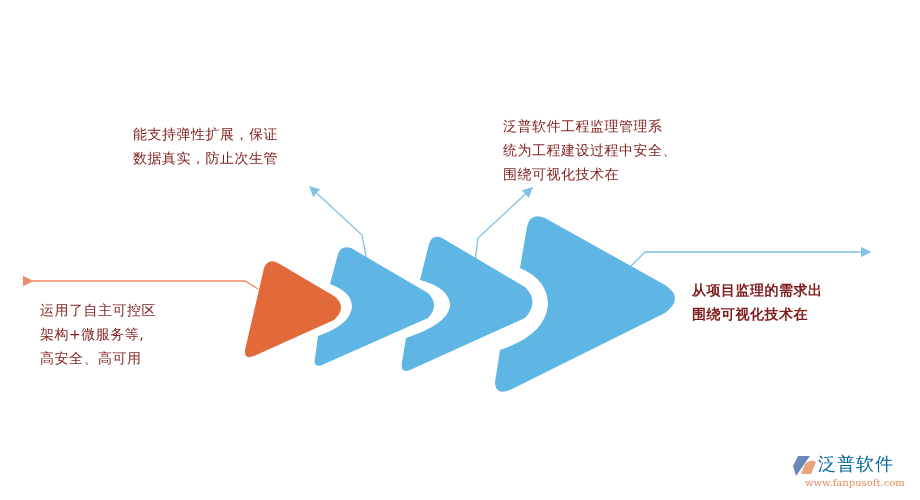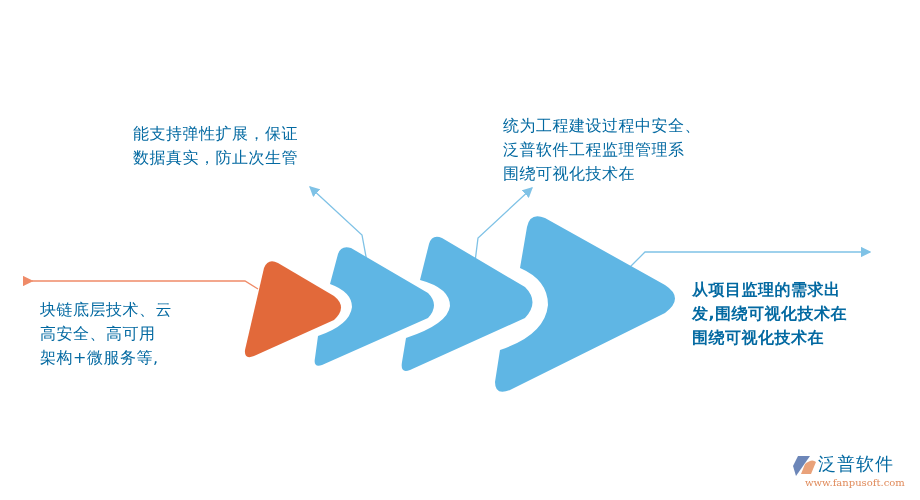--- a/index.html
+++ b/index.html
@@ -1,19 +1,19 @@
 <!DOCTYPE html>
 <html><head>
 <meta charset="utf-8">
 <style>
   html, body { margin:0; padding:0; }
   body { width:920px; height:500px; background:#ffffff; position:relative; overflow:hidden;
          font-family:"DejaVu Sans", "Liberation Sans", sans-serif; }
   svg.diagram { position:absolute; left:0; top:0; }
-  .label { position:absolute; font-size:16px; line-height:24px; color:#0369a1; letter-spacing:0.5px; }
+  .label { position:absolute; font-size:14px; line-height:24px; color:#7f1d1d; letter-spacing:0.5px; }
   .label span { display:block; white-space:nowrap; }
   .logo { position:absolute; left:790px; top:452px; width:125px; height:40px; }
   .logo-text { position:absolute; left:28px; top:0px; font-size:18px; color:#0369a1; letter-spacing:1px; white-space:nowrap; }
   .logo-url { position:absolute; left:8px; top:25px; font-size:10px; color:#e08a5a; font-family:"DejaVu Serif", serif; white-space:nowrap;margin-left:7px; }
 </style>
 </head>
 <body>
 
 <svg class="diagram" width="920" height="500" viewBox="0 0 920 500">
   <defs>
@@ -33,39 +33,38 @@
   <path fill="#5fb6e4" d="M527,227 Q530,212 545,218 L665,285 Q685,298 665,313 L510,390 Q495,396 495,382 L500,350 Q545,335 548,305 Q548,280 520,268 Z"></path>
 
   <path fill="#5fb6e4" d="M429,244 Q432,234 442,238 L525,287 Q540,302 525,318 L410,370 Q400,374 402,362 L406,338 Q448,324 450,306 Q450,288 420,280 Z"></path>
 
   <path fill="#5fb6e4" d="M338,254 Q341,245 351,248 L428,293 Q440,305 428,318 L322,365 Q313,368 315,358 L318,336 Q350,325 352,307 Q352,292 330,284 Z"></path>
 
   <path fill="#e2693a" d="M264,268 Q268,258 278,263 L334,296 Q348,307 334,320 L254,356 Q244,360 245,350 Z"></path>
 </svg>
 
 <div class="label" style="left:40px; top:298px;">
-  <span>块链底层技术、云</span>
+  <span>运用了自主可控区</span>
+  <span>架构+微服务等,</span>
   <span>高安全、高可用</span>
-  <span>架构+微服务等,</span>
 </div>
 
 <div class="label" style="left:133px; top:122px;">
   <span>能支持弹性扩展，保证</span>
   <span>数据真实，防止次生管</span>
 </div>
 
 <div class="label" style="left:503px; top:114px;">
+  <span>泛普软件工程监理管理系</span>
   <span>统为工程建设过程中安全、</span>
-  <span>泛普软件工程监理管理系</span>
   <span>围绕可视化技术在</span>
 </div>
 
 <div class="label" style="left:692px; top:278px;font-weight:bold;">
   <span>从项目监理的需求出</span>
-  <span>发,围绕可视化技术在</span>
   <span>围绕可视化技术在</span>
 </div>
 
 <div class="logo">
   <svg width="26" height="24" viewBox="0 0 26 24" style="position:absolute; left:2px; top:2px;">
     <path d="M6,2 L18,2 L11,12 L4,22 L1,12 Z" fill="#6c86b8"></path>
     <path d="M13,10 Q20,4 24,8 L19,20 L9,20 Z" fill="#e9a27a"></path>
   </svg>
   <div class="logo-text">泛普软件</div>
   <div class="logo-url">www.fanpusoft.com</div>

